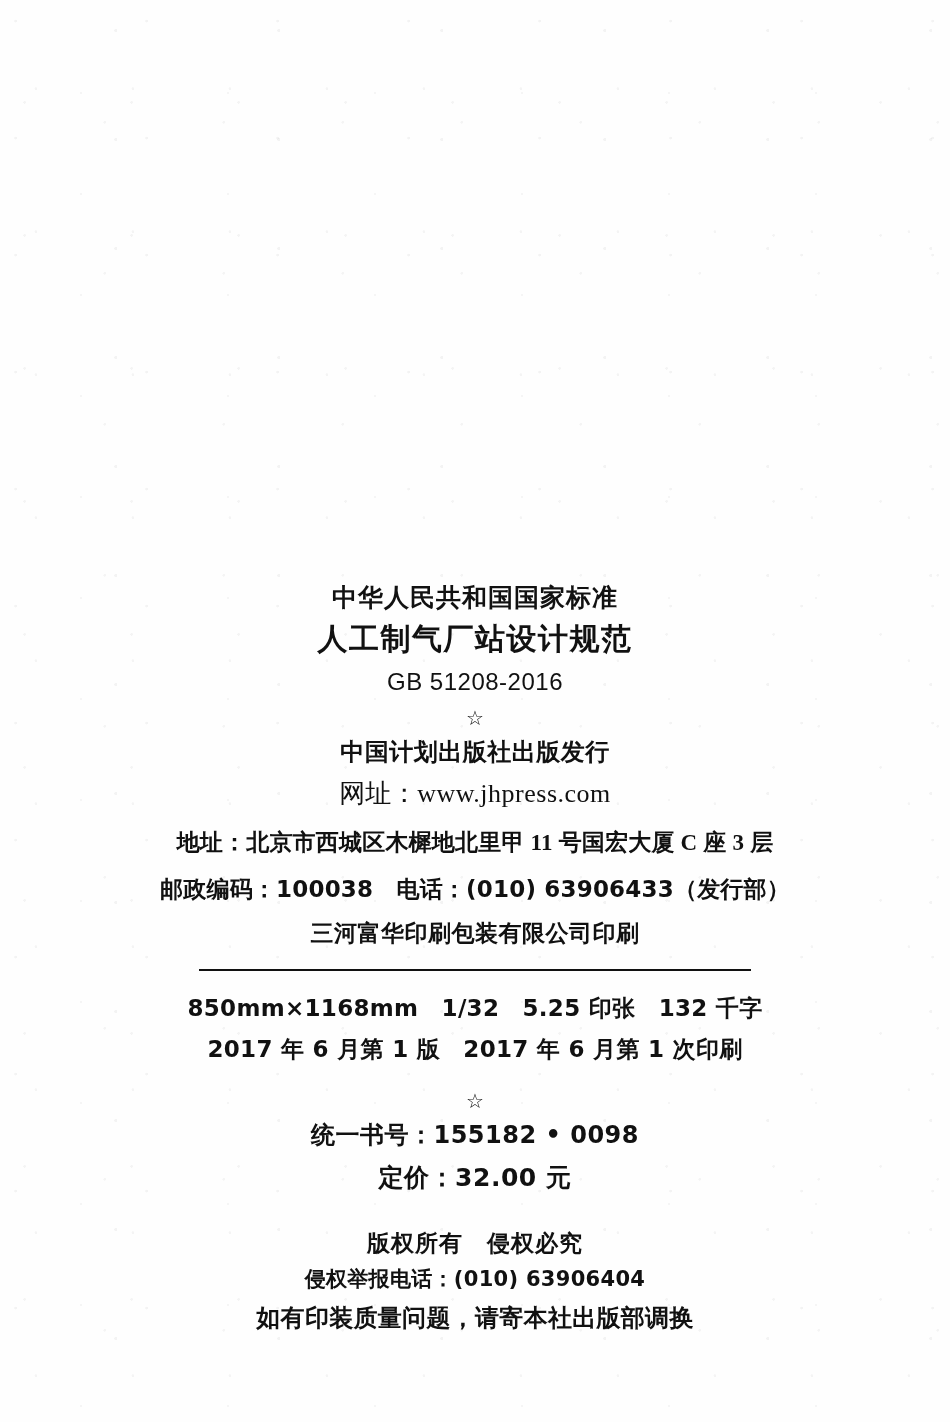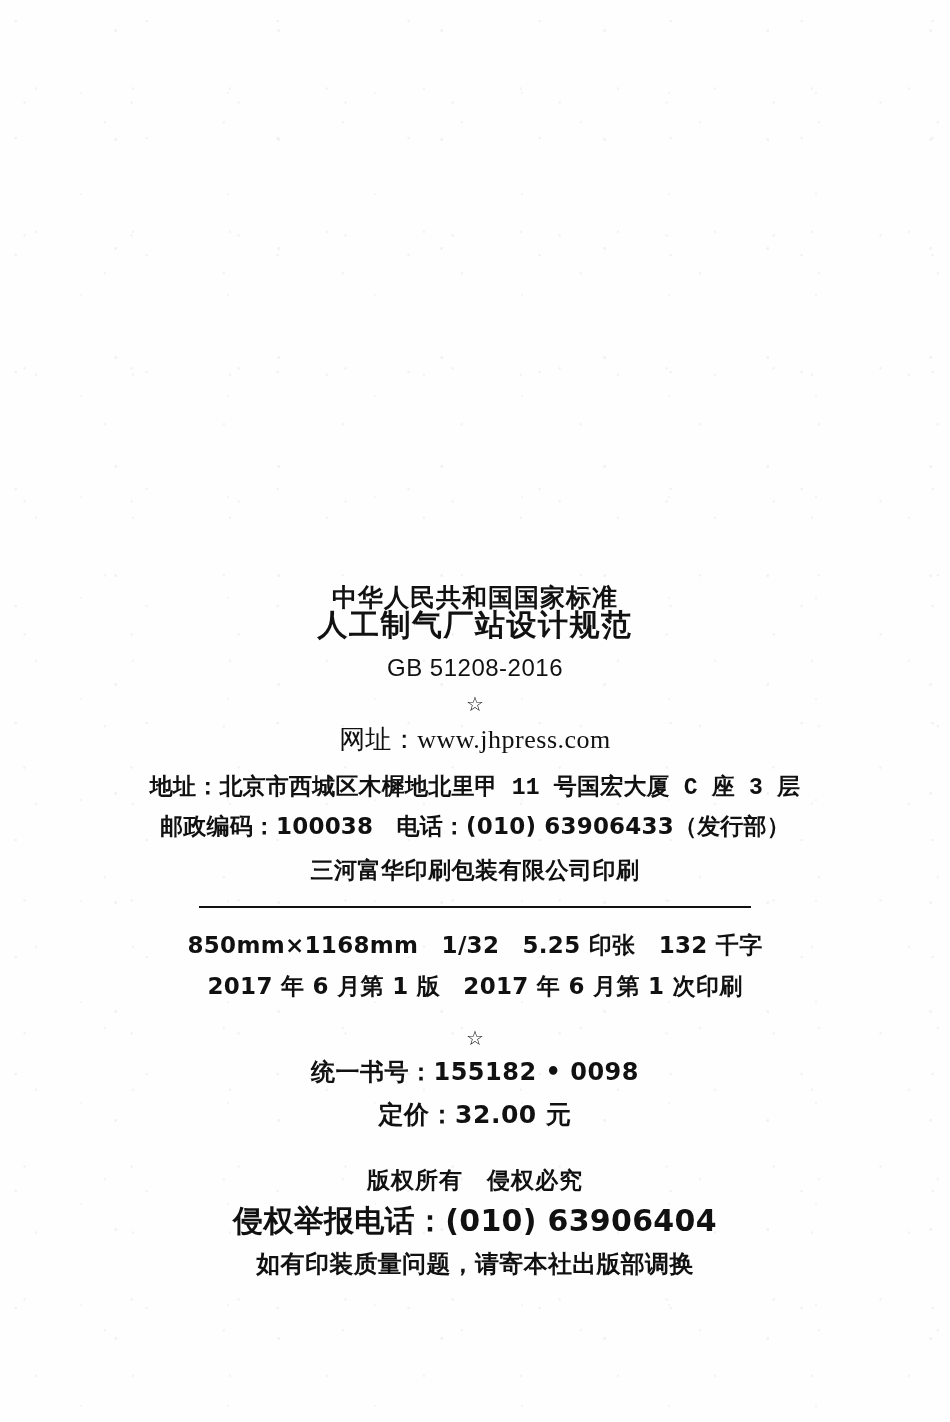--- a/index.html
+++ b/index.html
@@ -38,21 +38,21 @@
   }
   .line {
     line-height: 1.0;
     white-space: nowrap;
   }
   .std-label {
     font-family: "DejaVu Sans", "Liberation Sans", sans-serif;
     font-weight: bold;
     font-size: 25px;
     letter-spacing: 1px;
-    margin-bottom: 0;
+    margin-bottom: 14px;
   }
   .std-title {
     font-family: "DejaVu Sans", "Liberation Sans", sans-serif;
     font-weight: bold;
     font-size: 30px;
     letter-spacing: 1.5px;
     margin-bottom: 16px;
   }
   .std-code {
     font-family: "Liberation Sans", "DejaVu Sans", sans-serif;
@@ -77,23 +77,23 @@
     font-family: "DejaVu Sans", "Liberation Sans", sans-serif;
     font-weight: 400;
     margin-bottom: 24px;
   }
   .site .url {
     font-family: "Liberation Serif", "DejaVu Serif", serif;
     letter-spacing: 0.5px;
   }
   .addr {
     font-size: 23px;
-    font-family: Liberation Mono, monospace;
-    font-weight: 600;
-    margin-bottom: 15px;
+    font-family: Liberation Serif, serif;
+    font-weight: 600;
+    margin-bottom: 24px;
     letter-spacing: 0.2px;
   }
   .zip {
     font-size: 23px;
     font-family: "DejaVu Sans", "Liberation Sans", sans-serif;
     font-weight: 600;
     margin-bottom: 21px;
     letter-spacing: 0.2px;
   }
   .printer {
@@ -138,21 +138,21 @@
     letter-spacing: 0.5px;
   }
   .copyright {
     font-size: 23px;
     font-family: "DejaVu Sans", "Liberation Sans", sans-serif;
     font-weight: bold;
     margin-bottom: 14px;
     letter-spacing: 1px;
   }
   .report {
-    font-size: 30px;
+    font-size: 21px;
     font-family: "DejaVu Sans", "Liberation Sans", sans-serif;
     font-weight: 600;
     margin-bottom: 16px;
     letter-spacing: 0.3px;
   }
   .exchange {
     font-size: 24px;
     font-family: "DejaVu Sans", "Liberation Sans", sans-serif;
     font-weight: 600;
     letter-spacing: 0.3px;
@@ -166,20 +166,21 @@
 <div class="colophon">
 
   <div class="line std-label">中华人民共和国国家标准</div>
 
   <div class="line std-title">人工制气厂站设计规范</div>
 
   <div class="line std-code">GB 51208-2016</div>
 
   <div class="line star">☆</div>
 
+  <div class="line pub">中国计划出版社出版发行</div>
 
   <div class="line site">
     <span>网址：</span><span class="url">www.jhpress.com</span>
   </div>
 
   <div class="line addr">地址：北京市西城区木樨地北里甲 11 号国宏大厦 C 座 3 层</div>
 
   <div class="line zip">邮政编码：100038　电话：(010) 63906433（发行部）</div>
 
   <div class="line printer">三河富华印刷包装有限公司印刷</div>

